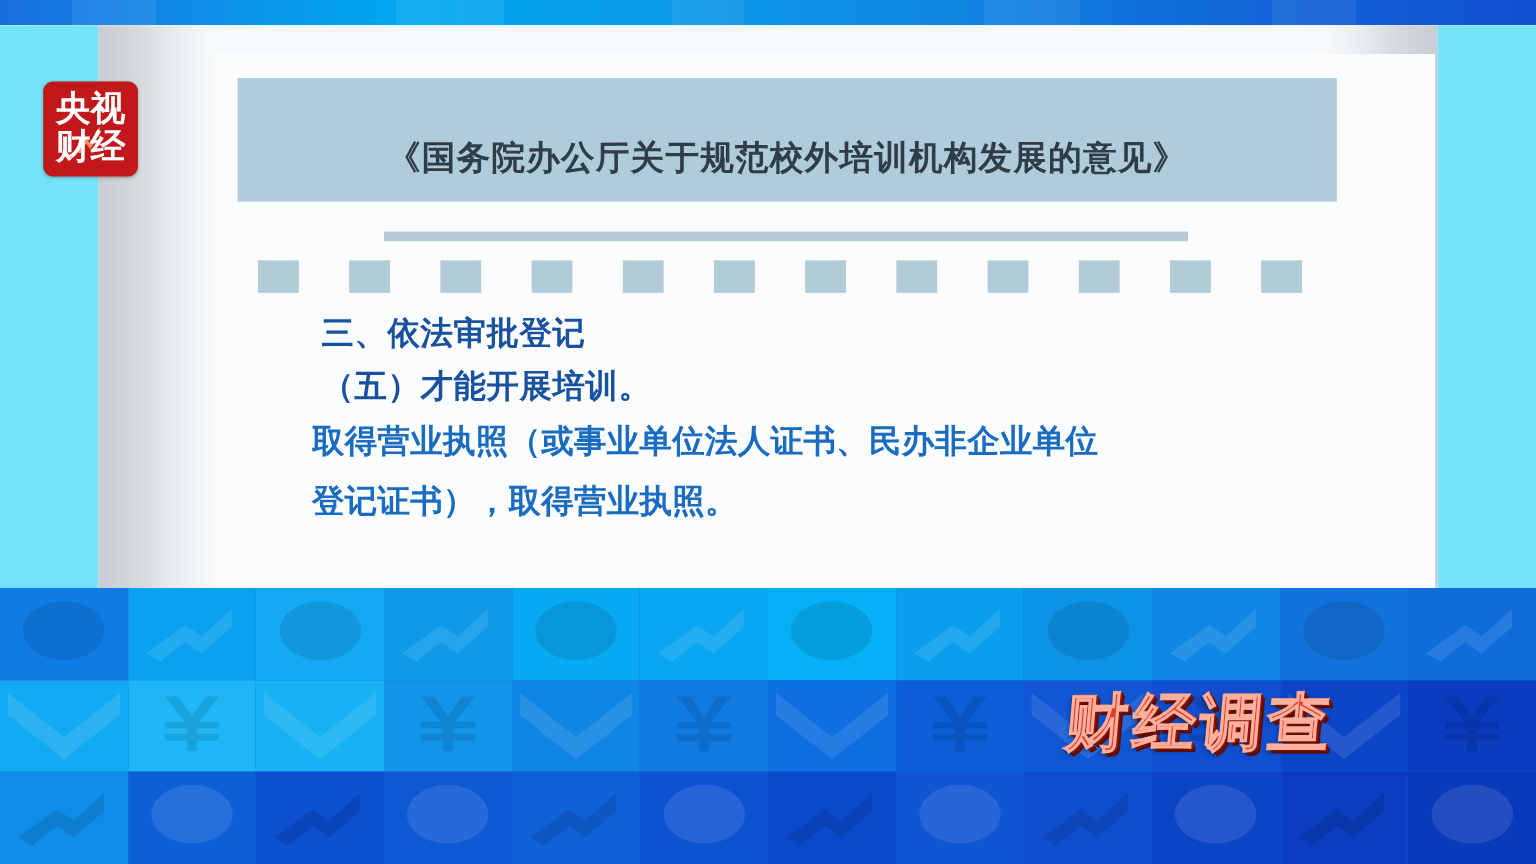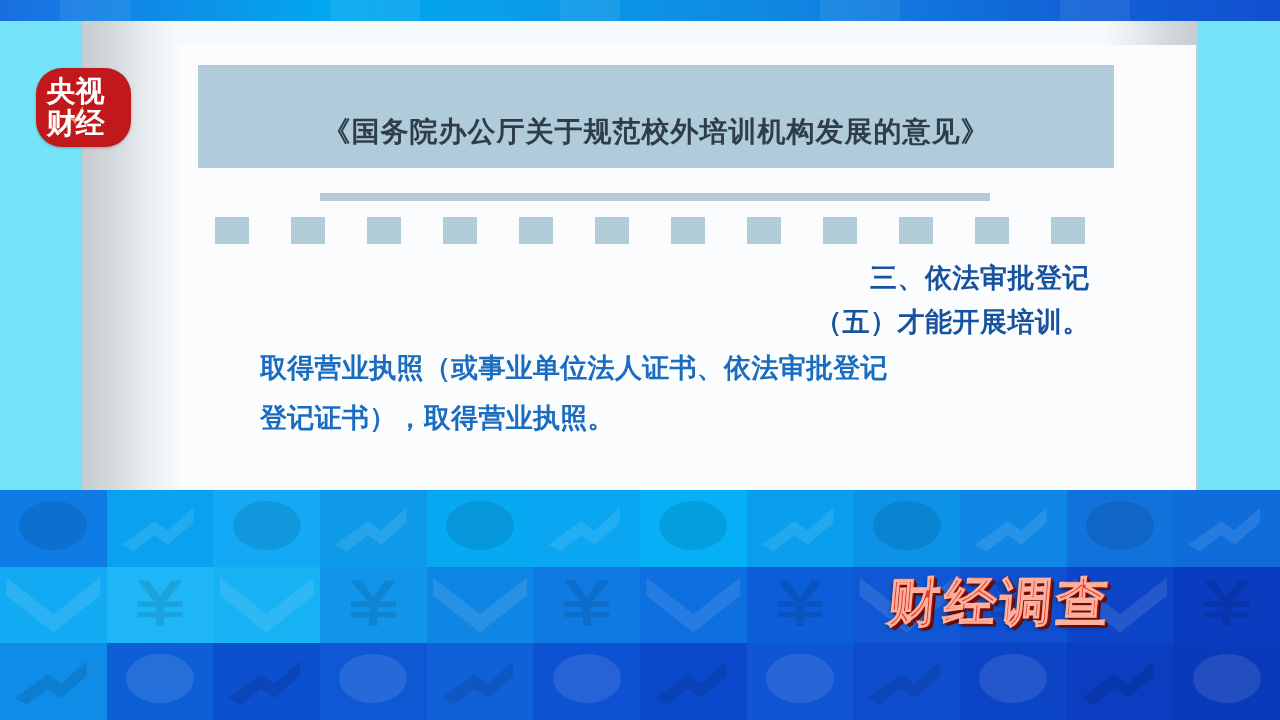--- a/index.html
+++ b/index.html
@@ -55,33 +55,33 @@
   }
 
   .square-row{position:absolute;left:37px;top:172px;width:900px;height:27px;}
   .square-row i{
     position:absolute;top:0;width:34px;height:27px;background:#b2cbd8;display:block;
   }
 
   .doc-body{position:absolute;left:82px;top:212px;width:830px;}
   .heading-line{
     color:#18529e;font-size:27px;font-weight:bold;line-height:1.62;
-    letter-spacing:.5px;white-space:nowrap;text-align:right;
+    letter-spacing:.5px;white-space:nowrap;
   }
   .body-line{
     color:#1a6cc0;font-size:27px;font-weight:bold;line-height:1.82;
     letter-spacing:.3px;white-space:nowrap;
   }
   .indent2{padding-left:56px;}
   .indent1{padding-left:8px;}
 
   
   .cctv-logo{
-    position:absolute;left:36px;top:47px;width:95px;height:79px;
-    border-radius:26px;background:#c1181b;
+    position:absolute;left:36px;top:47px;width:79px;height:79px;
+    border-radius:8px;background:#c1181b;
     box-shadow:0 1px 3px rgba(0,0,0,.25);
     overflow:hidden;
   }
   .cctv-logo .ln1,.cctv-logo .ln2{
     position:absolute;left:0;width:79px;text-align:center;
     color:#ffffff;font-weight:bold;letter-spacing:0px;
   }
   .cctv-logo .ln1{top:8px;font-size:29px;line-height:30px;}
   .cctv-logo .ln2{top:40px;font-size:29px;line-height:30px;}
   .cctv-logo .arrow{
@@ -148,21 +148,21 @@
         <i style="left: 532px;"></i>
         <i style="left: 608px;"></i>
         <i style="left: 684px;"></i>
         <i style="left: 760px;"></i>
         <i style="left: 836px;"></i>
       </div>
 
     <div class="doc-body">
       <div class="heading-line indent1">三、依法审批登记</div>
       <div class="heading-line indent1">（五）才能开展培训。</div>
-      <div class="body-line">取得营业执照（或事业单位法人证书、依法审批登记</div>
+      <div class="body-line">取得营业执照（或事业单位法人证书、民办非企业单位</div>
       <div class="body-line">登记证书），取得营业执照。</div>
     </div>
   </div>
 
   <div class="cctv-logo">
     <div class="arrow"></div>
     <div class="ln1">央视</div>
     <div class="ln2">财经</div>
   </div>
 </div>

